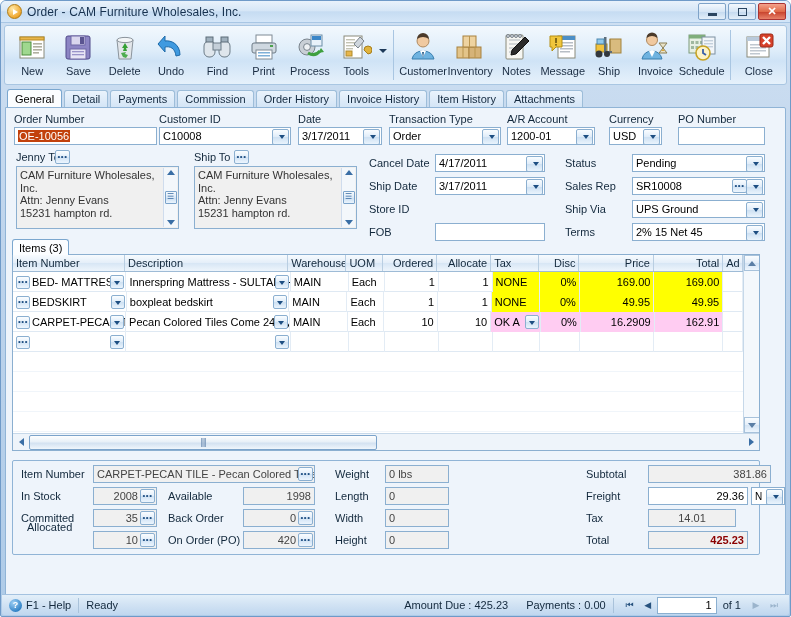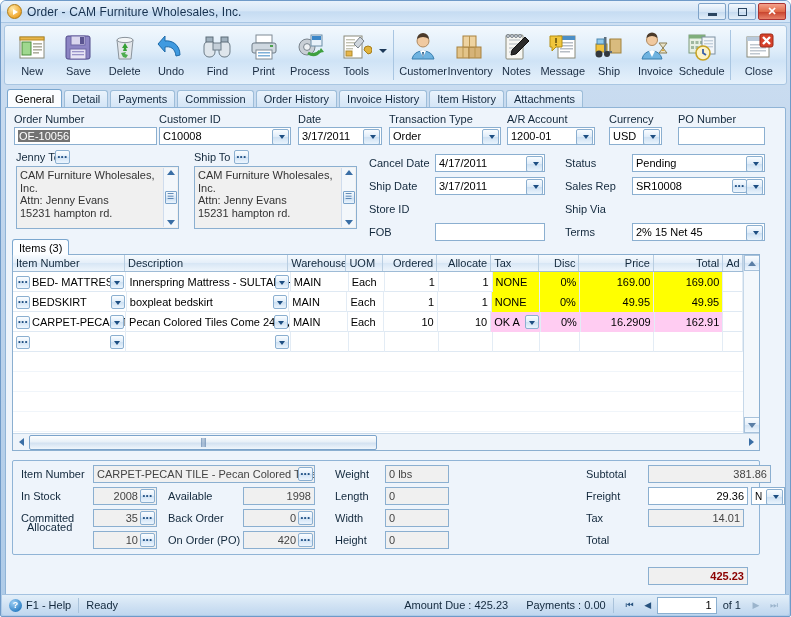--- a/index.html
+++ b/index.html
@@ -119,21 +119,21 @@
     width:0;height:0;border-left:3.5px solid transparent;border-right:3.5px solid transparent;
     border-top:4px solid #1d4e82;
   }
   .ellbtn {
     position:absolute; width:15px; height:14px;
     background:linear-gradient(to bottom,#fafdff,#e2eefa 50%,#d0e2f4 51%,#ecf5fe);
     border:1px solid #8bafd0; border-radius:2px;
     font-size:8px; color:#1d4e82; text-align:center; line-height:11px;
     letter-spacing:0.5px;
   }
-  .sel-text { background:#737373; color:#fff; padding:0 1px; }
+  .sel-text { background:#c2410c; color:#fff; padding:0 1px; }
 
   
   .addrbox {
     position:absolute; background:#f0f0f0; border:1px solid #8bafd0;
     font-size:11px; color:#333; padding:2px 3px; line-height:12.5px;
     overflow:hidden;
   }
   .vscroll-mini {
     position:absolute; right:1px; top:1px; bottom:1px; width:14px;
     background:#f3f7fb; border-left:1px solid #cfdced;
@@ -600,20 +600,24 @@
       </div>
 
     <div class="lbl" style="position:absolute;left:559px;top:72px;">Sales Rep</div>
     <div class="fld combo" style="left:626px;top:69px;width:133px;">
       <span>SR10008</span>
       <span class="ellbtn" style="right:17px;top:1px;">•••</span>
       <span class="arw"></span>
     </div>
 
     <div class="lbl" style="position:absolute;left:559px;top:95px;">Ship Via</div>
+    <div class="fld combo" style="left:626px;top:92px;width:133px;">
+        <span>UPS Ground</span>
+        <span class="arw"></span>
+      </div>
 
     <div class="lbl" style="position:absolute;left:559px;top:118px;">Terms</div>
     <div class="fld combo" style="left:626px;top:115px;width:133px;">
         <span>2% 15 Net 45</span>
         <span class="arw"></span>
       </div>
 
     <div style="position:absolute;left:0;top:131px;right:0;height:216px;">
       <div class="items-tab">Items (3)</div>
       <div class="grid-outer" style="left:6px;top:15px;width:748px;height:197px;">
@@ -899,26 +903,26 @@
       <div class="lbl" style="position:absolute;left:573px;top:29px;">Freight</div>
       <div class="fld" style="left:635px;top:26px;width:100px;justify-content:flex-end;">
           <span>29.36</span>
         </div>
       <div class="fld combo" style="left:738px;top:26px;width:34px;padding-right:16px;font-size:10px;">
           <span>N</span>
           <span class="arw"></span>
         </div>
 
       <div class="lbl" style="position:absolute;left:573px;top:51px;">Tax</div>
-      <div class="fld ro" style="left:635px;top:48px;width:96px;justify-content:flex-end;">
+      <div class="fld ro" style="left:635px;top:48px;width:88px;justify-content:center;">
           <span>14.01</span>
         </div>
 
       <div class="lbl" style="position:absolute;left:573px;top:73px;">Total</div>
-      <div class="fld ro" style="left:635px;top:70px;width:100px;justify-content:flex-end;margin-top:36px;">
+      <div class="fld ro" style="left:635px;top:70px;width:100px;justify-content:flex-end;">
           <span id="grandtotal" style="font-weight: bold; color: rgb(139, 0, 0);">425.23</span>
         </div>
     </div>
   </div>
 
   <div class="statusbar">
     <div style="display:flex;align-items:center;margin-left:7px;">
       <div class="help-icon">?</div>
       <span>F1 - Help</span>
     </div>

